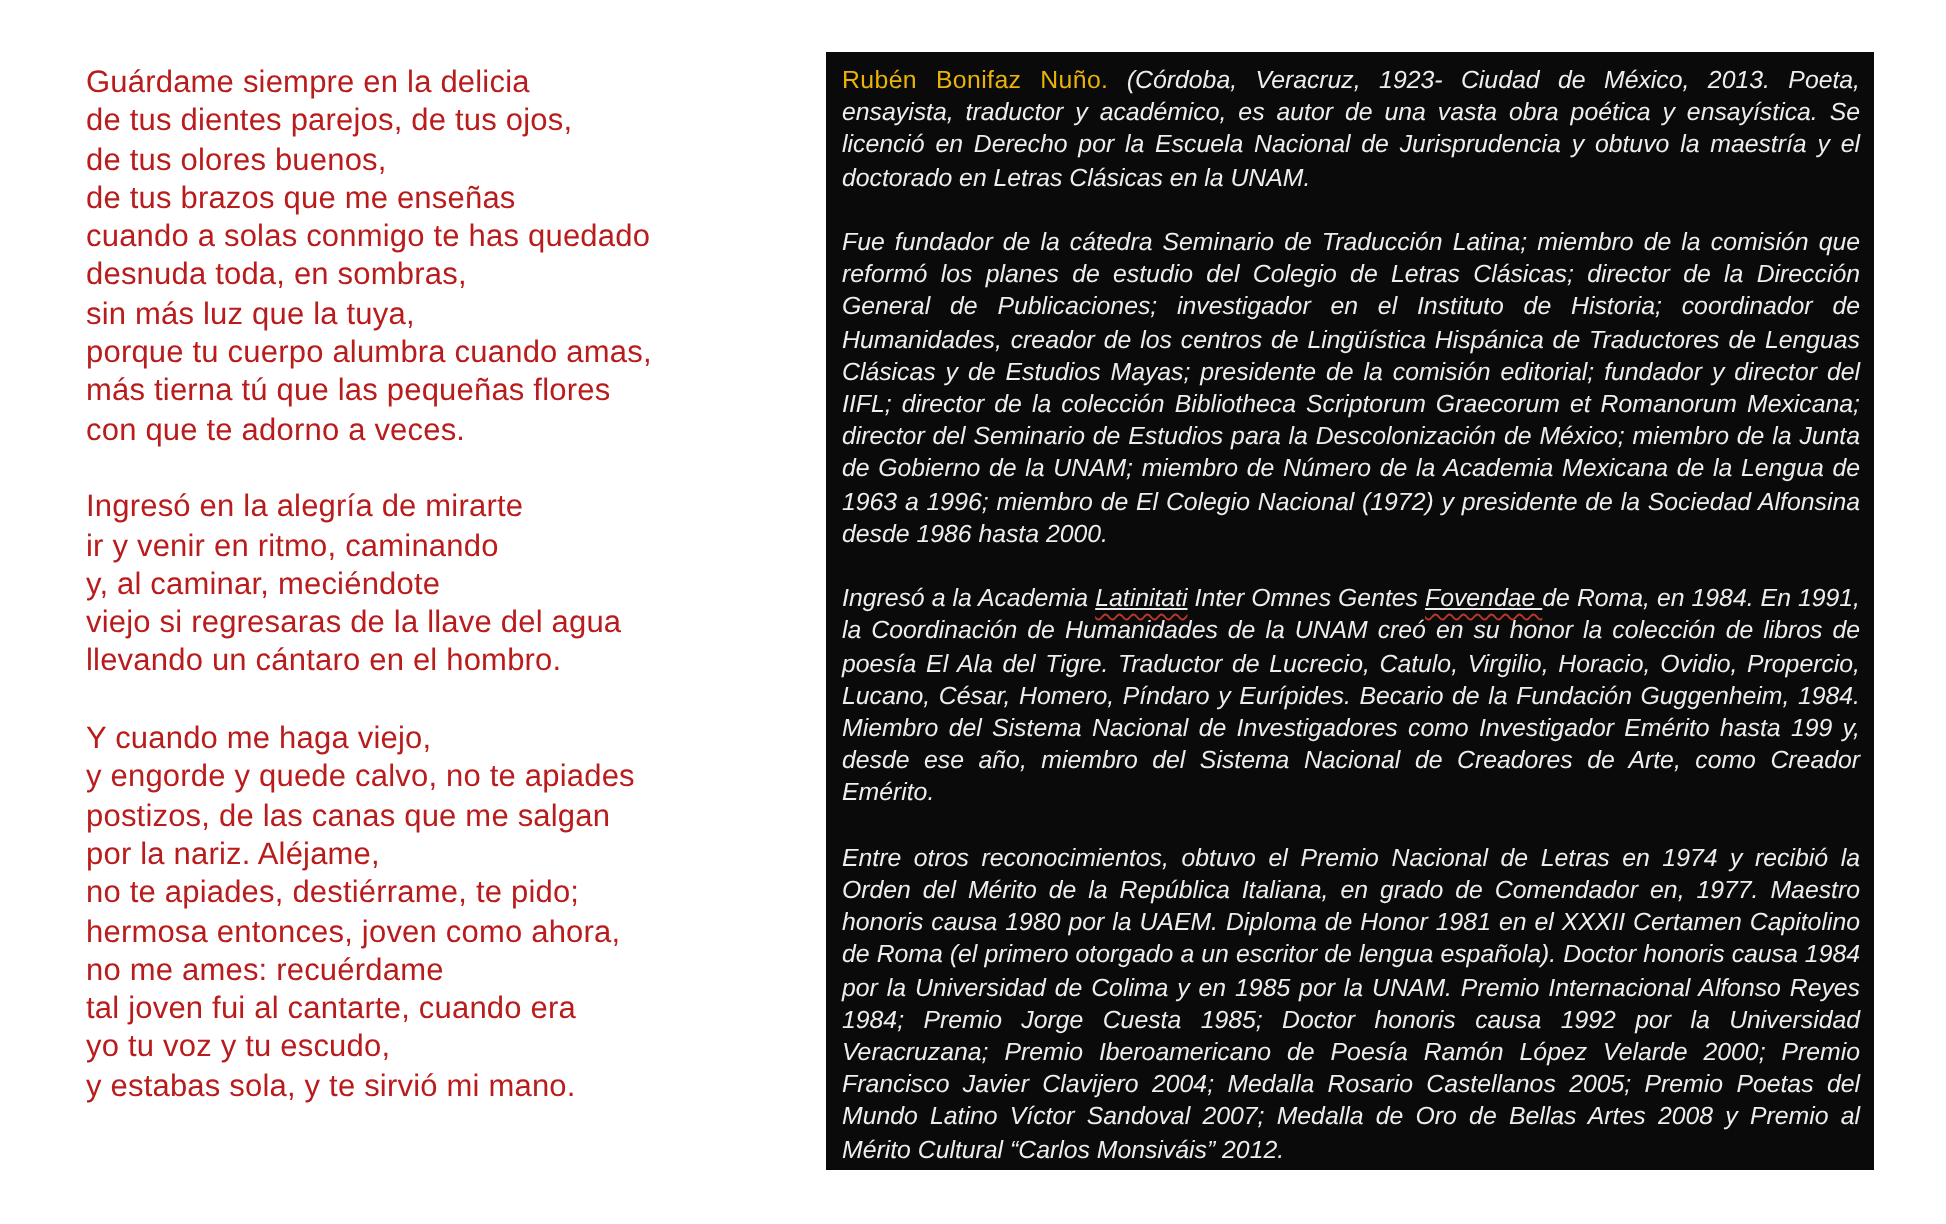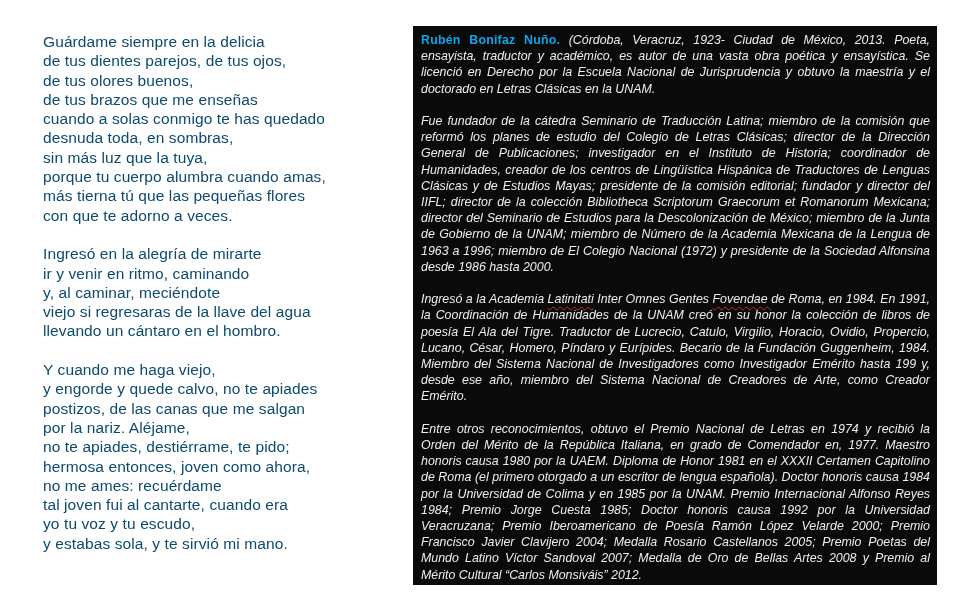--- a/index.html
+++ b/index.html
@@ -15,21 +15,21 @@
     overflow: hidden;
     font-family: "Liberation Sans", sans-serif;
   }
 
   
   .poem {
     position: absolute;
     left: 43px;
     top: 32px;
     width: 360px;
-    color: #0c4a6e;
+    color: #b91c1c;
     font-size: 15.5px;
     line-height: 19.3px;
     letter-spacing: 0.1px;
   }
   .stanza { margin: 0 0 19.3px 0; }
   .stanza:last-child { margin-bottom: 0; }
   .poem-line { white-space: nowrap; }
 
   
   .bio-panel {
@@ -45,27 +45,28 @@
   .bio-paragraphs {
     color: #eeeeee;
     font-size: 12.4px;
     line-height: 16.2px;
     font-style: italic;
     text-align: justify;
   }
   .bio-par { margin: 0 0 16.2px 0; }
   .bio-par:last-child { margin-bottom: 4px; }
   .bio-name {
-    color: #0ea5e9;
-    font-weight: bold;
+    color: #eab308;
+    font-weight: normal;
     font-style: normal;
     letter-spacing: 0.2px;
   }
   
   .u-outer {
+    text-decoration: underline;
     text-decoration-color: #ededed;
   }
   .u-inner {
     text-decoration: underline wavy #b8392a 1px;
     text-underline-offset: 2.5px;
   }
 </style>
 </head>
 <body>
 

